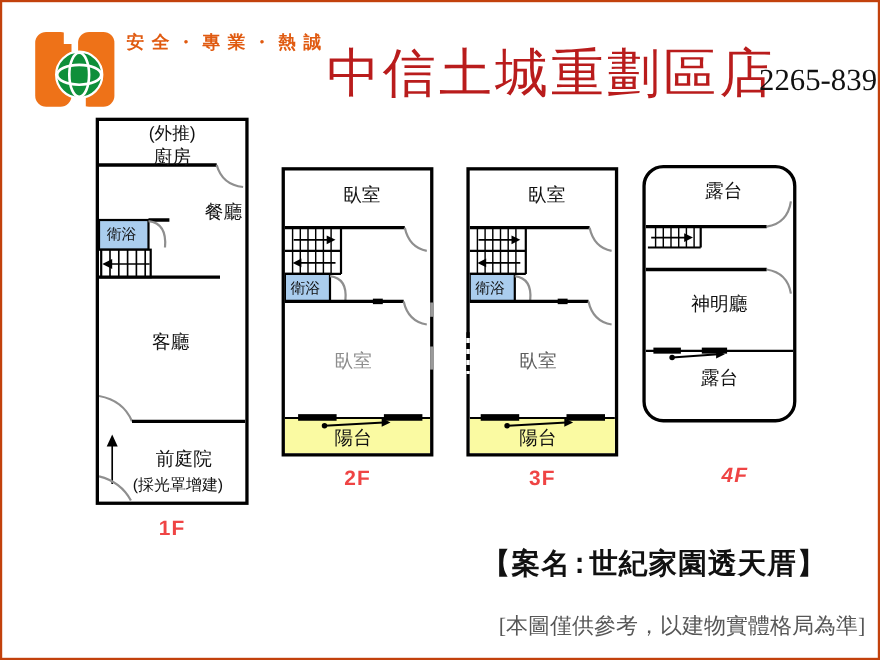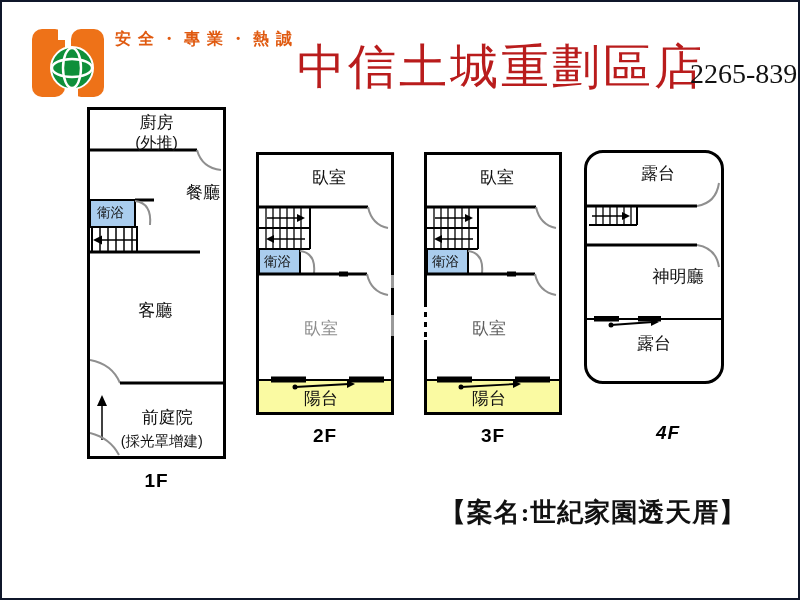--- a/index.html
+++ b/index.html
@@ -1,18 +1,18 @@
 <!DOCTYPE html>
 <html><head>
 <meta charset="utf-8">
 <style>
   html,body{margin:0;padding:0;background:#fff;}
   #canvas{
     position:relative;width:800px;height:600px;box-sizing:border-box;
-    border:2px solid #0f172a;background:#fff;overflow:hidden;
+    border:2px solid #c2410c;background:#fff;overflow:hidden;
     font-family:"Liberation Sans",sans-serif;
   }
   
   .logo-mark{position:absolute;left:29px;top:24px;width:74px;height:74px;}
   .tagline{
     position:absolute;left:113px;top:27px;width:200px;
     color:#e05a10;font-weight:bold;font-size:16px;letter-spacing:7px;white-space:nowrap;
   }
   .brand{
     position:absolute;left:108px;top:43px;width:210px;
@@ -34,27 +34,27 @@
   .lbl.center{transform:translateX(-50%);}
   .lbl.small{font-size:14.5px;}
   .lbl.bath{font-size:13.5px;}
   .kitchen-lbl{width:100%;left:0;top:2px;text-align:center;}
   .window-dashed{
     position:absolute;left:-3px;top:147px;width:3px;height:38px;
     background:repeating-linear-gradient(to bottom,#000 0 5px,#fff 5px 10px);
   }
   .win-gray{position:absolute;right:-3px;width:3px;background:#9a9a9a;}
   .floor-tag{
-    position:absolute;text-align:center;color:#000000;font-weight:bold;
+    position:absolute;text-align:center;color:#ef4444;font-weight:bold;
     font-size:19px;letter-spacing:1px;
   }
   
   .caption-project{
     position:absolute;left:436px;top:493px;width:310px;text-align:center;
-    font-family:Liberation Serif, serif;font-weight:bold;font-size:26px;
+    font-family:Liberation Mono, monospace;font-weight:bold;font-size:26px;
     letter-spacing:1px;color:#111;white-space:nowrap;
   }
   .caption-disclaimer{
     position:absolute;left:444px;top:553px;width:348px;text-align:center;
     font-family:"Liberation Serif",serif;font-size:20px;color:#575757;white-space:nowrap;
   }
 </style>
 </head>
 <body>
 
@@ -93,22 +93,22 @@
       <line x1="7" y1="130" x2="46" y2="130" stroke="#000" stroke-width="1.5"></line>
       <polygon points="3,130 12,125.5 12,134.5" fill="#000"></polygon>
       <line x1="0" y1="142" x2="110" y2="142" stroke="#000" stroke-width="3"></line>
       <path d="M 0 250 Q 22 254 30 273" fill="none" stroke="#8f8f8f" stroke-width="2"></path>
       <line x1="30" y1="273" x2="133" y2="273" stroke="#000" stroke-width="3"></line>
       <line x1="12" y1="330" x2="12" y2="291" stroke="#000" stroke-width="1.5"></line>
       <polygon points="12,285 7,296 17,296" fill="#000"></polygon>
       <path d="M 0 323 Q 20 328 29 345" fill="none" stroke="#8f8f8f" stroke-width="2"></path>
     </svg>
     <div class="lbl kitchen-lbl">
+      <div style="font-size:16px;">(外推)</div>
       <div>廚房</div>
-      <div style="font-size:16px;">(外推)</div>
     </div>
     <div class="lbl center" style="left:64%;top:72px;margin-left:28px;">餐廳</div>
     <div class="lbl bath" style="left:7px;top:95px;">衛浴</div>
     <div class="lbl center" style="left:49%;top:190px;">客廳</div>
     <div class="lbl center" style="left:58%;top:297px;">前庭院</div>
     <div class="lbl center small" style="left:54%;top:322px;">(採光罩增建)</div>
   </div>
 
   <div class="plan" style="left:254px;top:150px;width:138px;height:263px;">
     <svg width="132" height="257" viewBox="0 0 132 257">
@@ -202,24 +202,25 @@
       <line x1="0" y1="92" x2="110" y2="92" stroke="#000" stroke-width="3"></line>
       <path d="M 110 92 Q 129 95 132 114" fill="none" stroke="#8f8f8f" stroke-width="2"></path>
       <line x1="0" y1="166" x2="134" y2="166" stroke="#000" stroke-width="2"></line>
       <rect x="7" y="163" width="25" height="5.5" fill="#000"></rect>
       <rect x="51" y="163" width="23" height="5.5" fill="#000"></rect>
       <circle cx="24" cy="172" r="2.5" fill="#000"></circle>
       <line x1="24" y1="172" x2="66" y2="169" stroke="#000" stroke-width="1.8"></line>
       <polygon points="72,169 64,165 64,173" fill="#000"></polygon>
     </svg>
     <div class="lbl center" style="left:53%;top:10px;">露台</div>
-    <div class="lbl center" style="left:50%;top:113px;margin-left:24px;">神明廳</div>
+    <div class="lbl center" style="left:50%;top:113px;">神明廳</div>
     <div class="lbl center" style="left:50%;top:180px;">露台</div>
   </div>
 
   <div class="floor-tag" style="left:85px;width:139px;top:468px;">1F</div>
   <div class="floor-tag" style="left:254px;width:138px;top:423px;">2F</div>
   <div class="floor-tag" style="left:422px;width:138px;top:423px;">3F</div>
   <div class="floor-tag" style="left:596px;width:140px;top:420px;font-style:italic;">4F</div>
 
   <div class="caption-project">【案名:世紀家園透天厝】</div>
+  <div class="caption-disclaimer">[本圖僅供參考，以建物實體格局為準]</div>
 
 </div>
 
 </body></html>

